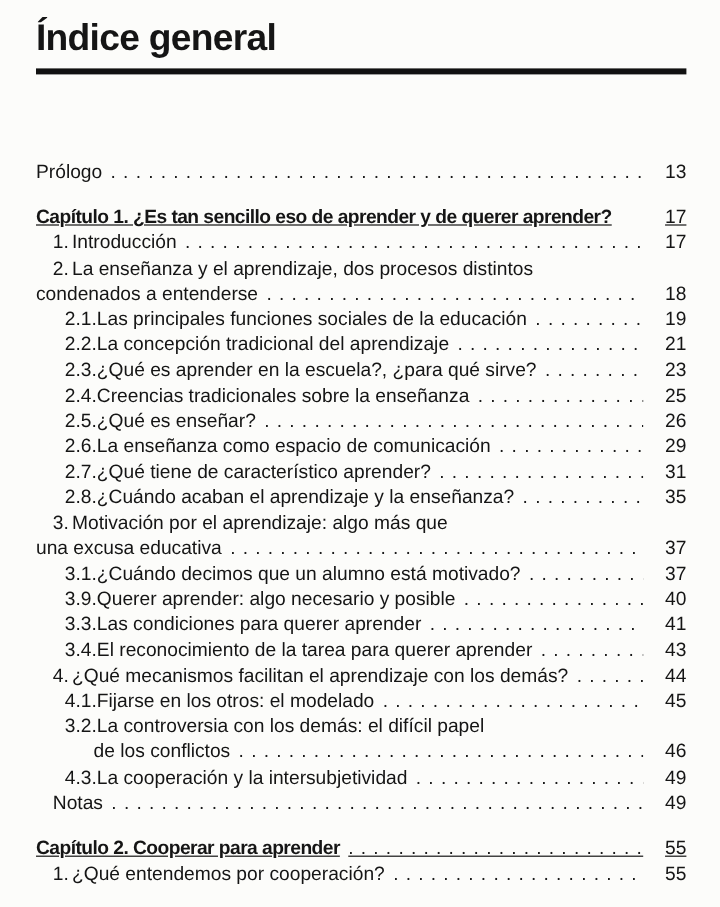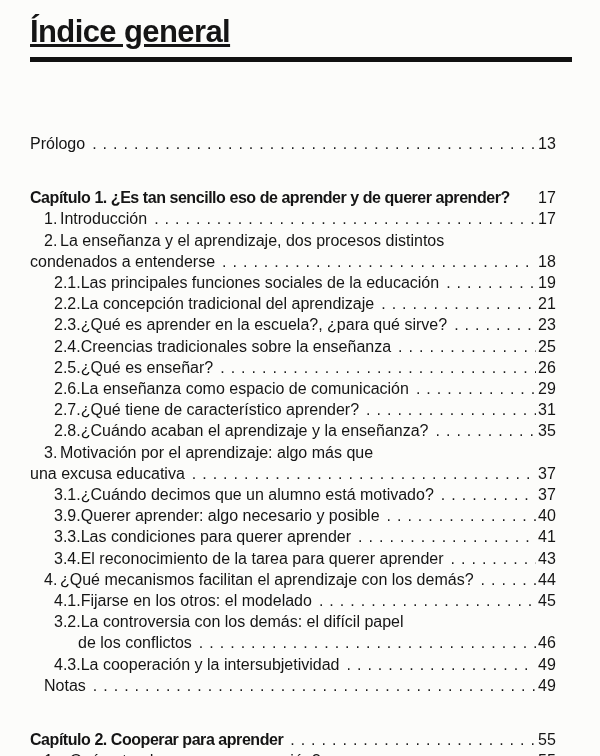--- a/index.html
+++ b/index.html
@@ -17,38 +17,37 @@
     width: 600px;
     height: 756px;
     padding: 14px 28px 0 30px;
   }
   .page-heading {
     margin: 0;
     font-size: 31px;
     line-height: 36px;
     font-weight: bold;
     letter-spacing: -0.6px;
-    text-decoration: underline;
   }
   .title-rule {
     height: 5px;
     background: #111;
     margin-top: 7px;
   }
   .toc {
     margin-top: 71px;
     font-size: 16px;
   }
   .row {
     display: flex;
     align-items: baseline;
     line-height: 21.2px;
     white-space: nowrap;
   }
-  .row.gap { margin-top: 33px; }
+  .row.gap { margin-top: 17px; text-decoration: underline; }
   
   .l0  { margin-left: 0; }
   .l1  { margin-left: 14px; }
   .l1c { }
   .l2  { margin-left: 24px; }
   .l2c { margin-left: 48px; }
   .num {
     flex: none;
     min-width: 16px;
   }
@@ -67,20 +66,21 @@
     margin-right: 2px;
   }
   .leader.dots::after {
     content: "............................................................";
     letter-spacing: 6px;
     color: #1a1a1a;
   }
   .page-num {
     flex: none;
     min-width: 34px;
+    text-align: right;
     font-weight: normal;
   }
 </style>
 </head>
 <body>
 
 <div class="page">
   <h1 class="page-heading">Índice general</h1>
   <div class="title-rule"></div>
 

